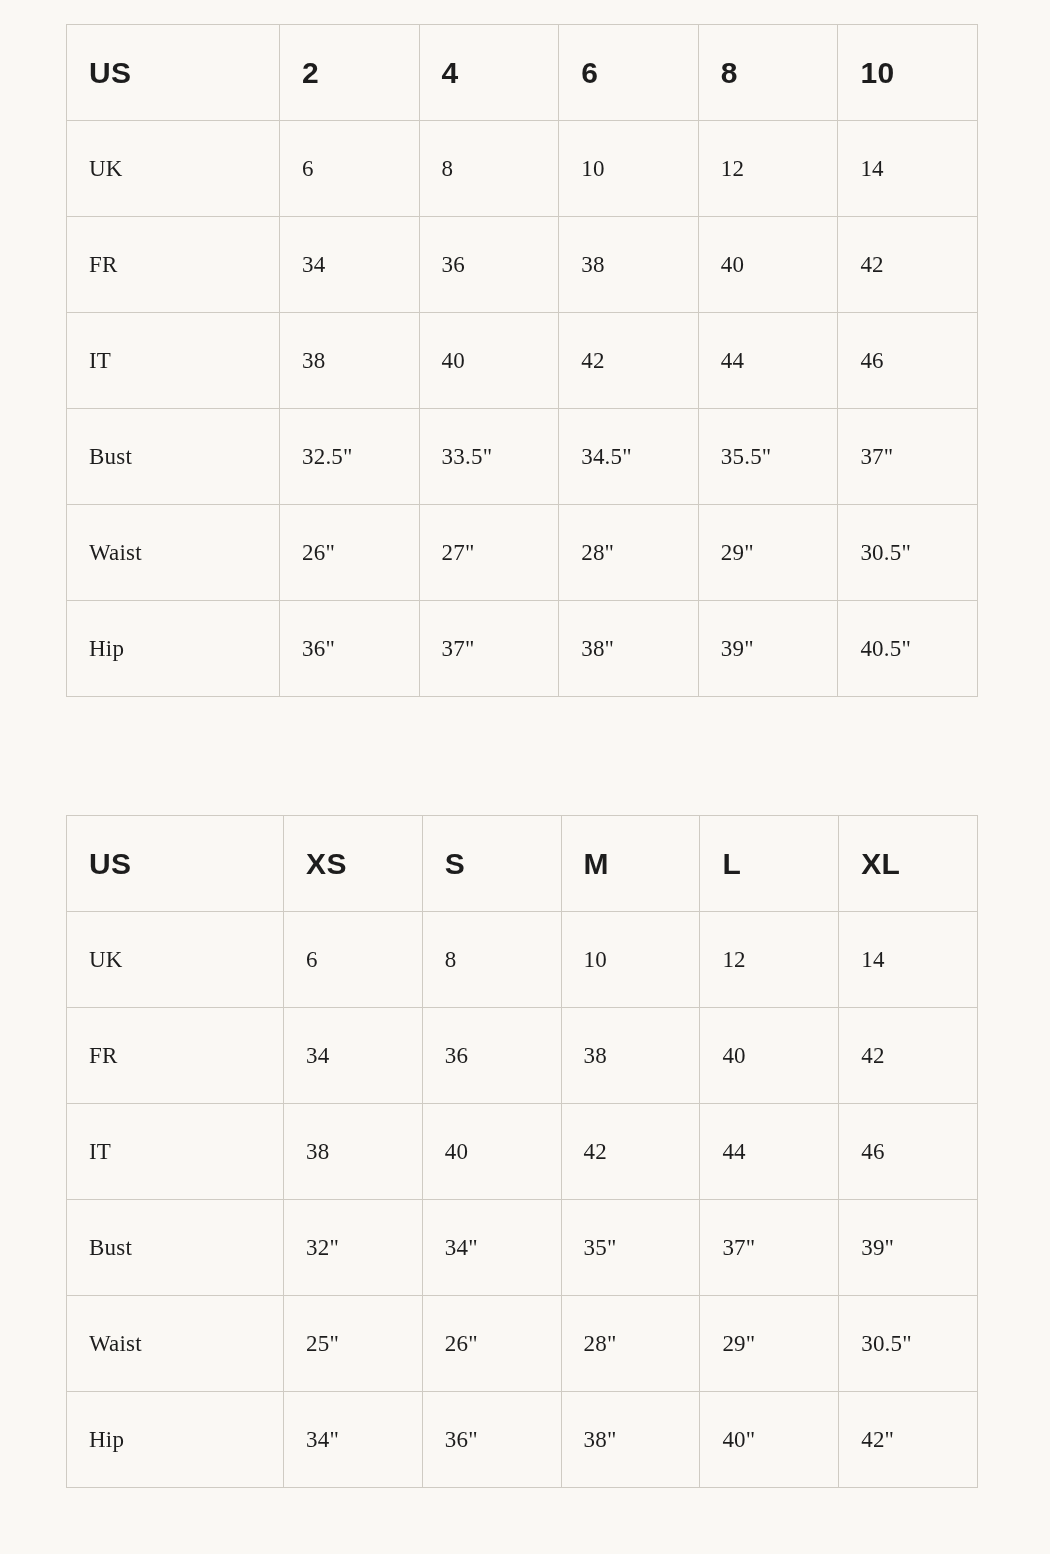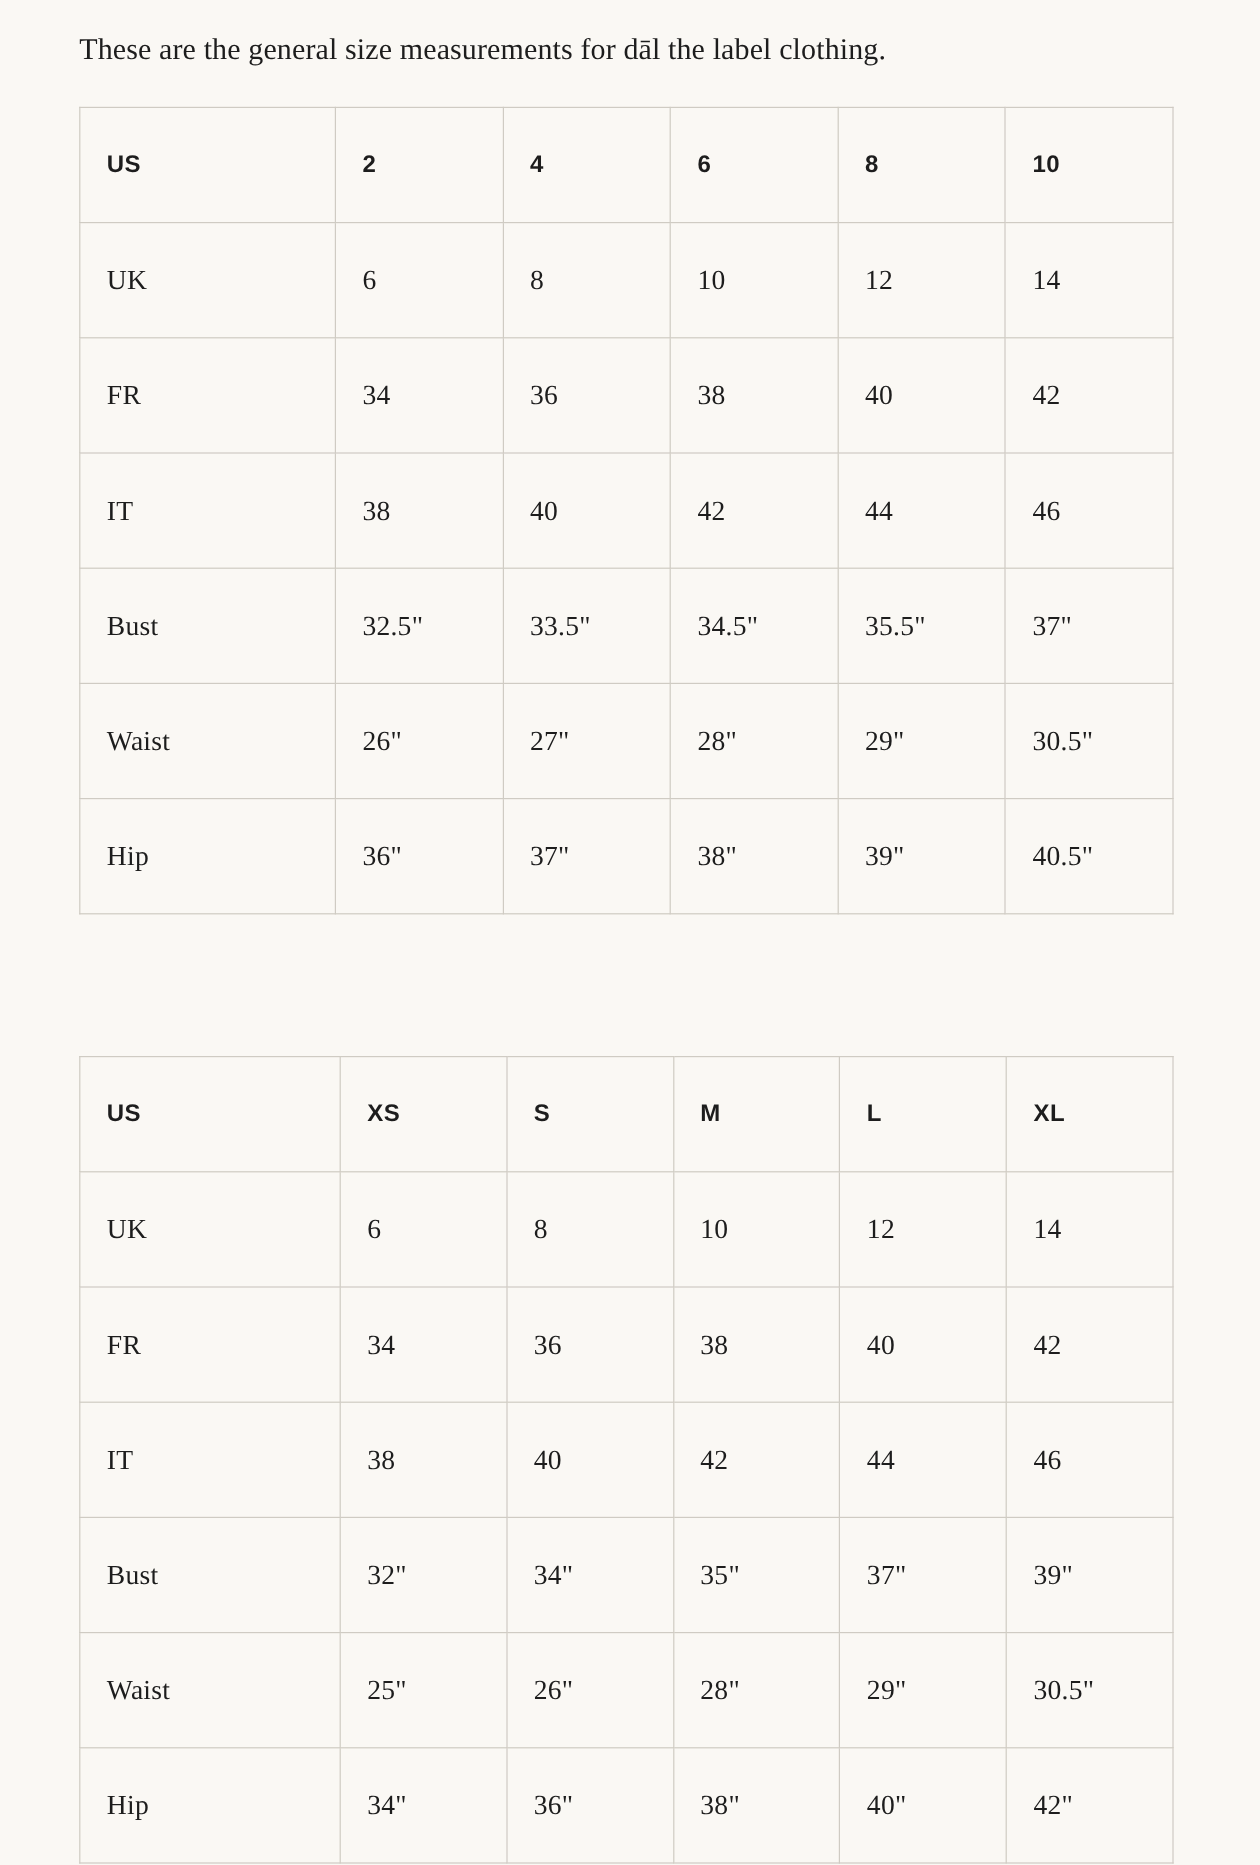--- a/index.html
+++ b/index.html
@@ -40,42 +40,41 @@
     padding: 0 22px;
     font-size: 23px;
     font-family: "Liberation Serif", serif;
     color: #1d1d1d;
     vertical-align: middle;
     letter-spacing: 0.2px;
   }
   .size-table tr.header-row td {
     font-family: "Liberation Sans", sans-serif;
     font-weight: 600;
-    font-size: 20px;
+    font-size: 30px;
     letter-spacing: 0.4px;
   }
   .size-table td.label-cell {
     width: 168px;
   }
   .table-gap {
     height: 118px;
   }
   .table-block-2 .size-table {
     width: 912px;
   }
   .table-block-2 .size-table td.label-cell {
     width: 172px;
   }
 </style>
 </head>
 <body>
 
 <div class="page">
 
-  <p class="intro">These are the general size measurements for dāl the label clothing.</p>
 
   <div class="table-block table-block-1">
     <table class="size-table">
       <tbody>
         <tr class="header-row">
           <td class="label-cell">US</td>
           <td>2</td>
           <td>4</td>
           <td>6</td>
           <td>8</td>

